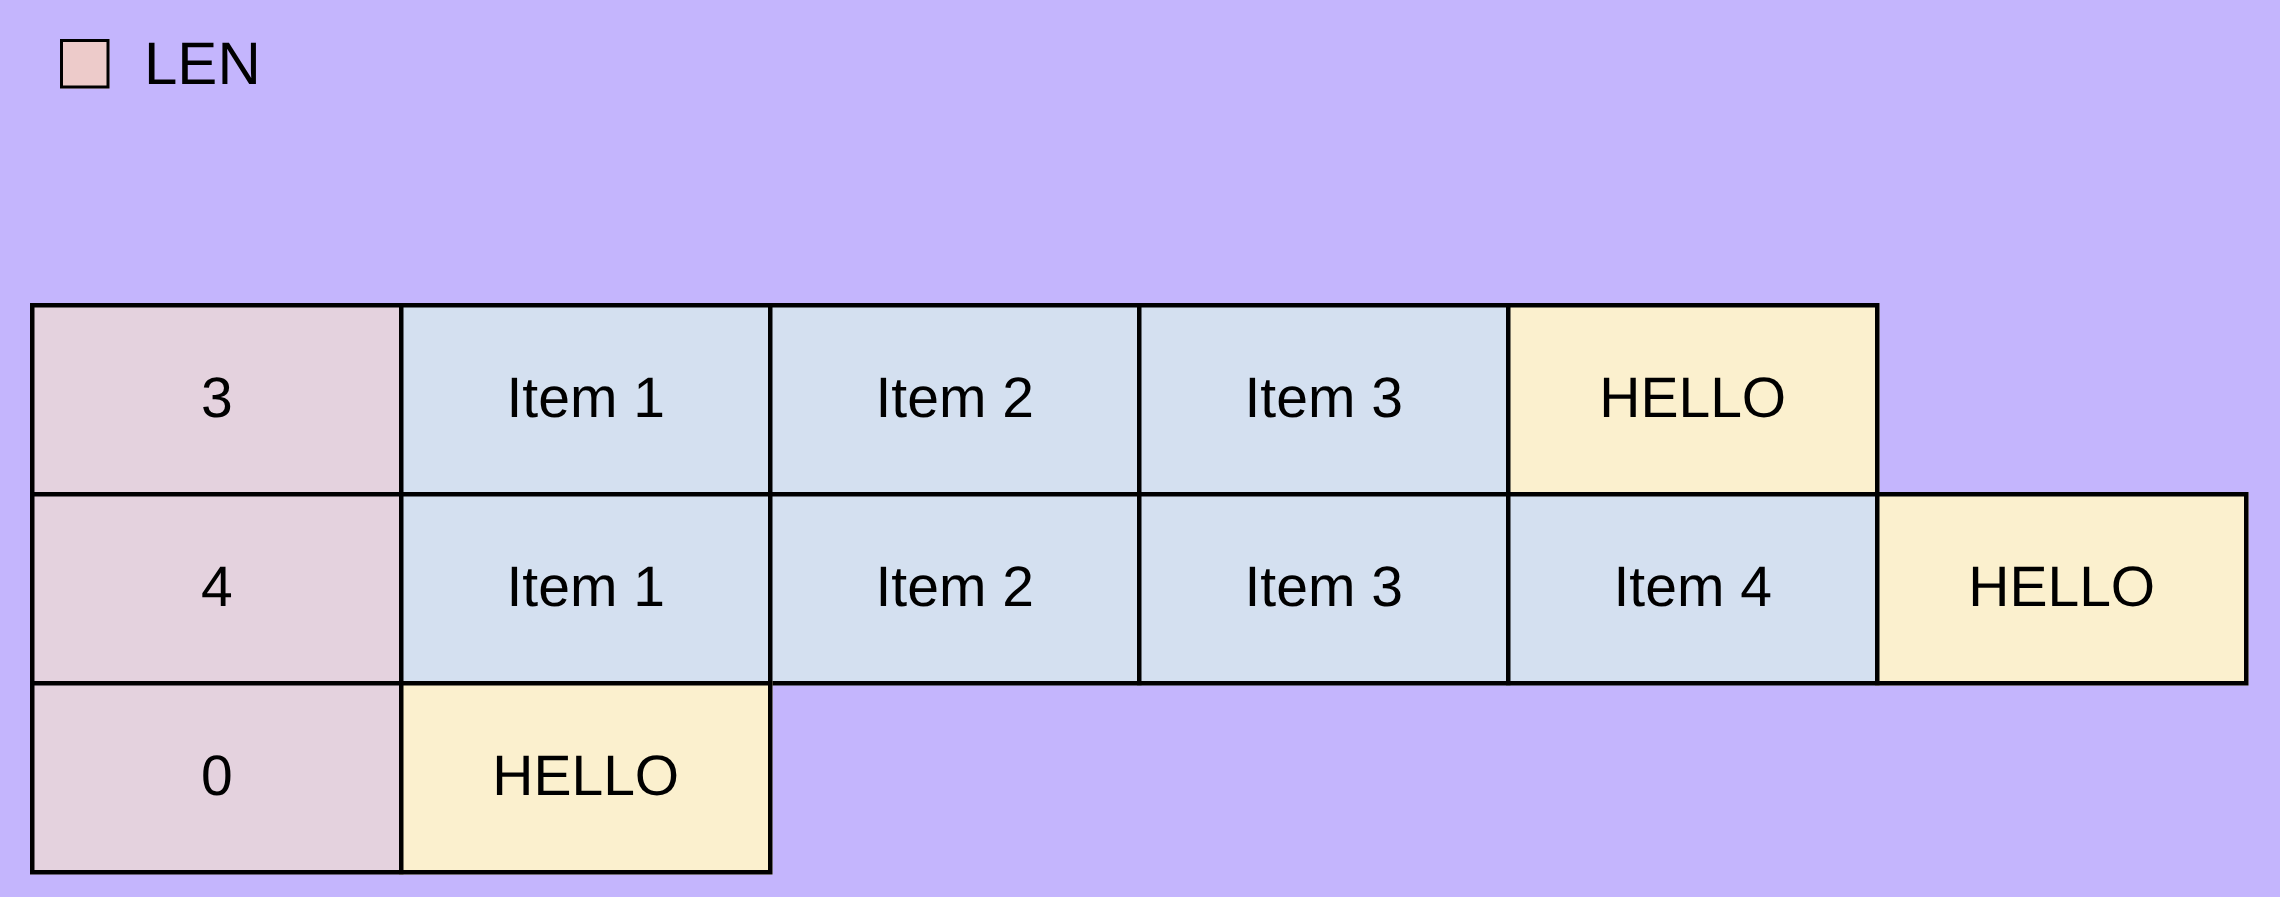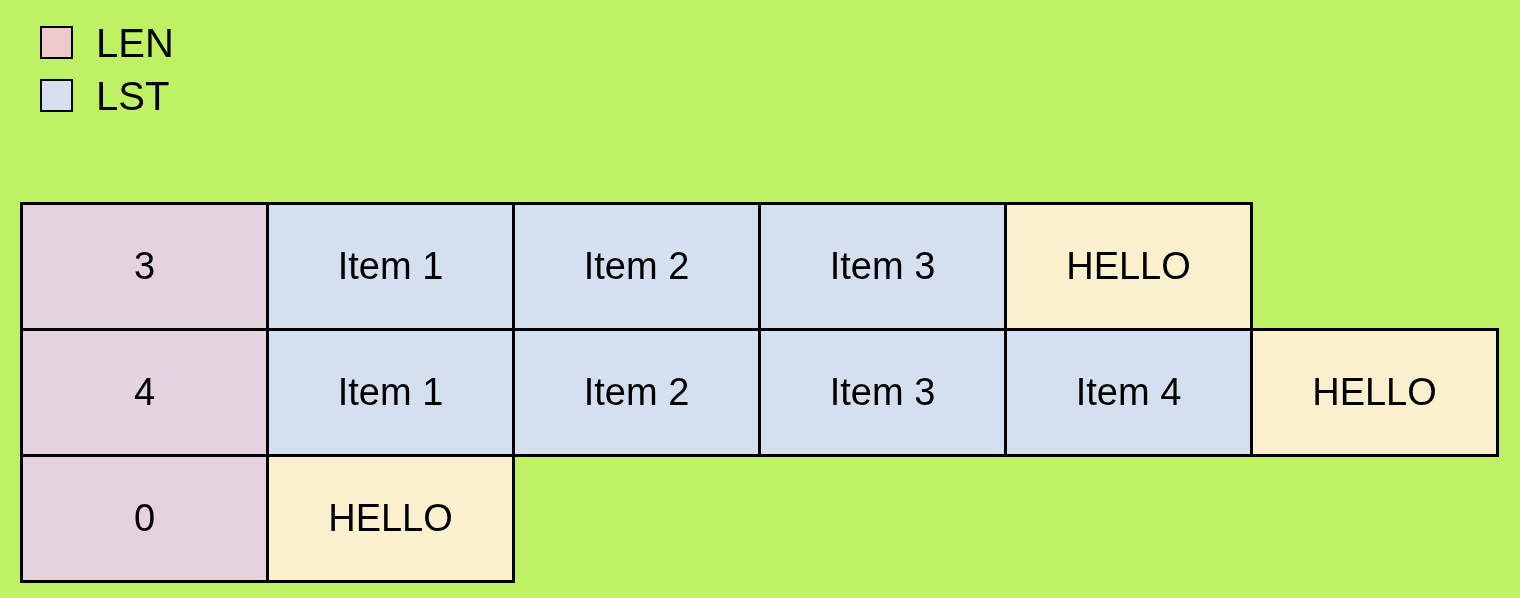--- a/index.html
+++ b/index.html
@@ -5,21 +5,21 @@
   html, body {
     margin: 0;
     padding: 0;
     background: #ffffff;
     font-family: "Liberation Sans", sans-serif;
   }
   .canvas {
     position: relative;
     width: 1520px;
     height: 598px;
-    background: #bef264;
+    background: #c4b5fd;
     overflow: hidden;
   }
 
   
   .legend {
     position: absolute;
     left: 40px;
     top: 24px;
   }
   .legend-row {
@@ -74,24 +74,20 @@
 </style>
 </head>
 <body>
 
 <div class="canvas">
   <div class="legend" id="legend">
       <div class="legend-row">
         <span class="swatch" style="background: rgb(237, 203, 202);"></span>
         <span class="legend-label">LEN</span>
       </div>
-      <div class="legend-row">
-        <span class="swatch" style="background: rgb(212, 224, 240);"></span>
-        <span class="legend-label">LST</span>
-      </div>
     </div>
   <div class="diagram" id="diagram">
       <div class="trow">
         <div class="cell" style="background: rgb(228, 210, 222);">3</div>
         <div class="cell" style="background: rgb(212, 224, 240);">Item 1</div>
         <div class="cell" style="background: rgb(212, 224, 240);">Item 2</div>
         <div class="cell" style="background: rgb(212, 224, 240);">Item 3</div>
         <div class="cell" style="background: rgb(251, 240, 206);">HELLO</div>
       </div>
       <div class="trow">

